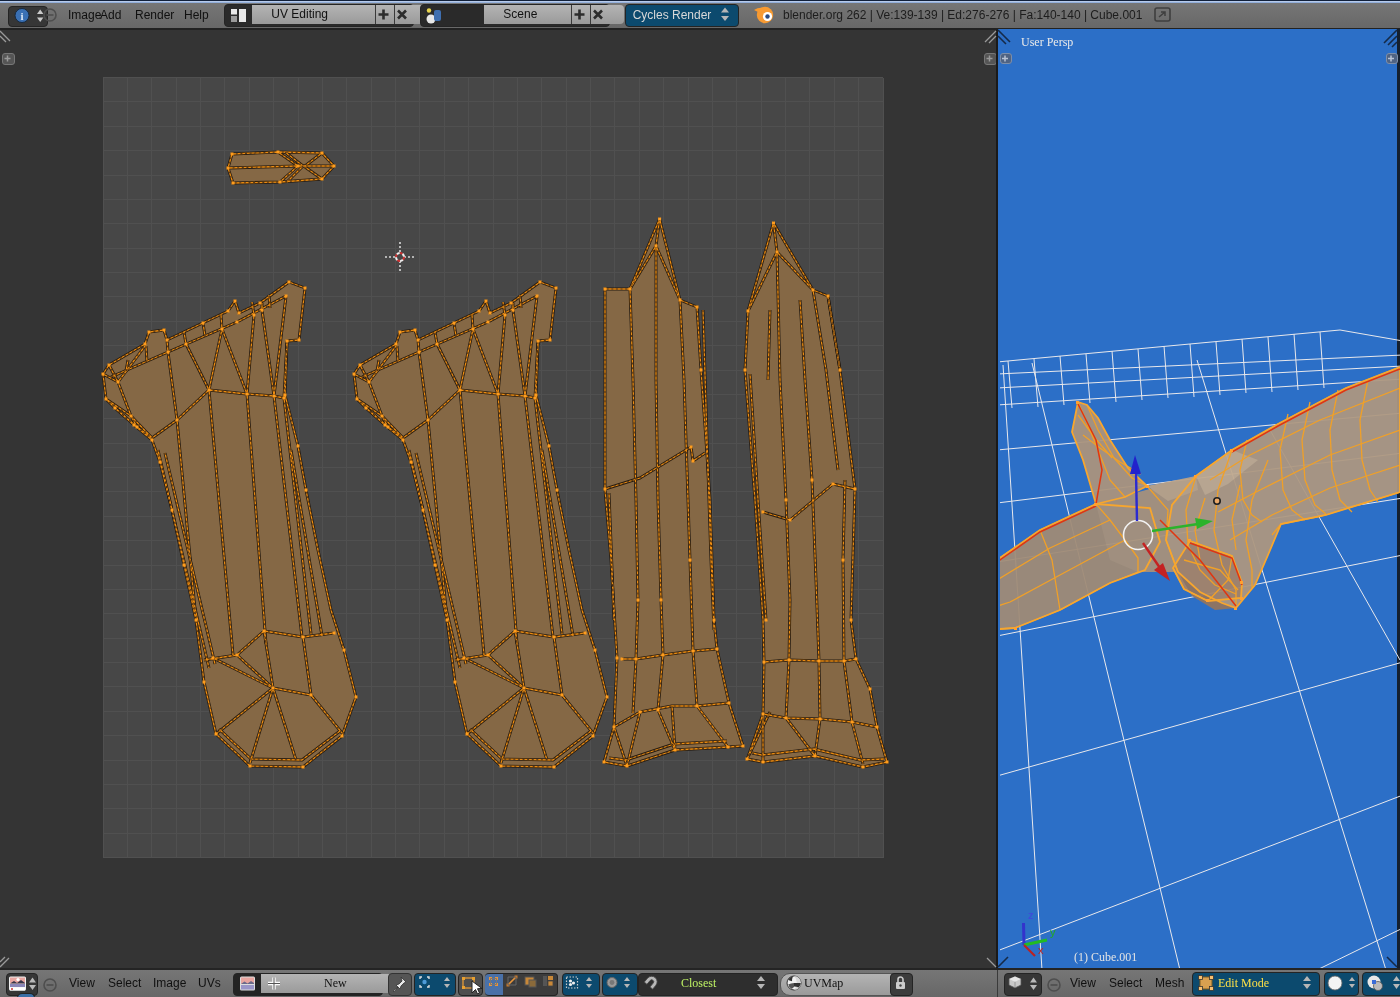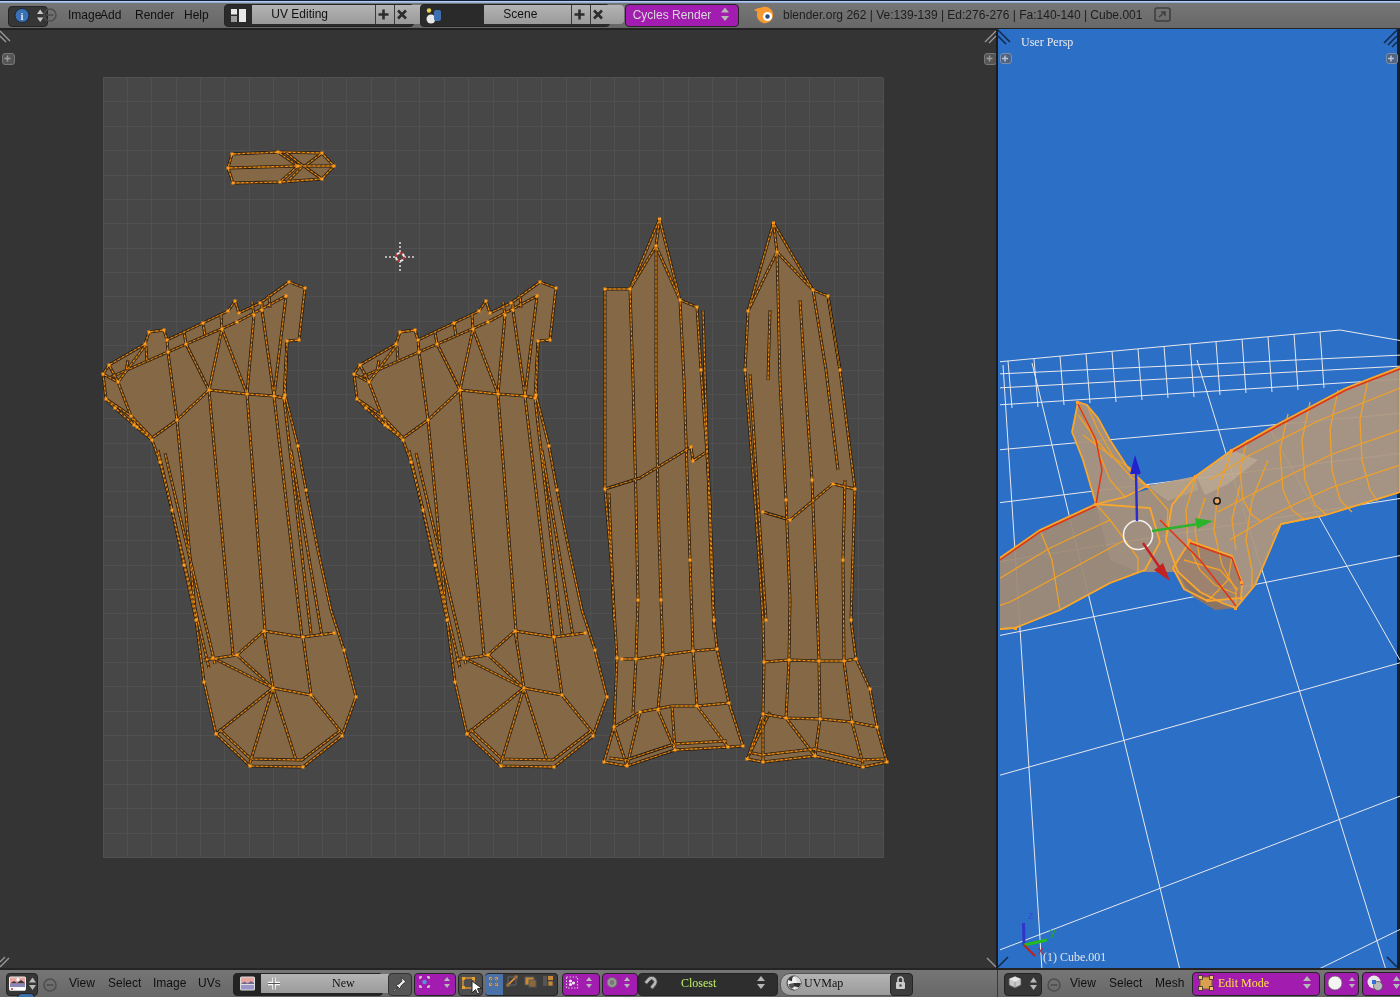--- a/index.html
+++ b/index.html
@@ -1,19 +1,19 @@
 <!DOCTYPE html>
 <html><head><meta charset="utf-8"><style>
 html,body{margin:0;padding:0;background:#343434;}
 #root{position:relative;width:1400px;height:997px;overflow:hidden;
  font-family:"Liberation Sans",sans-serif;background:#343434;}
 .abs{position:absolute;font-family:Liberation Serif, serif;}
 .hdr{position:absolute;height:26px;background:linear-gradient(#767676,#676767);}
 .menu{color:#101010;font-size:12px;line-height:26px;position:absolute;top:0;}
-.dk{position:absolute;background:#a21caf;border:1px solid #242424;border-radius:4px;color:#d8d8d8;font-size:12px;}
+.dk{position:absolute;background:#0c4a6e;border:1px solid #242424;border-radius:4px;color:#d8d8d8;font-size:12px;}
 .lt{position:absolute;background:linear-gradient(#b4b4b4,#9a9a9a);color:#111;font-size:12px;padding-left:16px;}
 svg{position:absolute;left:0;top:0;}
 </style></head><body>
 <div id="root">
 
 <div class="abs" style="left:0;top:0;width:1400px;height:1px;background:#11203a"></div>
 <div class="abs" style="left:0;top:1px;width:1400px;height:2px;background:linear-gradient(#c9d8f2,#7fa0d2)"></div>
 <div class="hdr" style="left:0;top:3px;width:1400px;"></div>
 <div class="abs" style="left:0;top:28px;width:1400px;height:2px;background:#222222"></div>
 
@@ -931,21 +931,21 @@
 <line x1="143" y1="514" x2="160" y2="539" stroke="#c42222" stroke-width="2.4"></line>
 <polygon points="170.0,552.0 154.0,541.0 163.0,534.0" fill="#c42222"></polygon>
 <line x1="24" y1="916" x2="23.5" y2="894" stroke="#3333cc" stroke-width="3"></line>
 <line x1="24" y1="916" x2="47" y2="911" stroke="#22bb22" stroke-width="3"></line>
 <line x1="24" y1="916" x2="35" y2="927" stroke="#bb2222" stroke-width="2.2"></line>
 <text x="28" y="890" fill="#4444dd" font-size="11">z</text>
 <text x="50" y="907" fill="#22aa22" font-size="11">y</text>
 <text x="38" y="925" fill="#bb2222" font-size="11">x</text>
     </svg>
     <div class="abs" style="left:1021px;top:35px;color:#eaeaea;font-size:12px">User Persp</div>
-<div class="abs" style="left:1043px;top:950px;color:#e4e4e4;font-size:12px">(1) Cube.001</div>
+<div class="abs" style="left:1074px;top:950px;color:#e4e4e4;font-size:12px">(1) Cube.001</div>
 <div class="abs" style="left:1000px;top:53px;width:10px;height:9px;background:#4f6383;border:1px solid #7e8ea8;border-radius:3px"></div>
 <svg width="14" height="13" style="left:1000px;top:53px">
       <path d="M5 2.5 v6 M2 5.5 h6" stroke="#b8c2d4" stroke-width="1.5"></path>
     </svg>
 <div class="abs" style="left:1386px;top:53px;width:10px;height:9px;background:#4f6383;border:1px solid #7e8ea8;border-radius:3px"></div>
 <svg width="14" height="13" style="left:1386px;top:53px">
       <path d="M5 2.5 v6 M2 5.5 h6" stroke="#b8c2d4" stroke-width="1.5"></path>
     </svg>
 <svg width="1400" height="997" style="left:0;top:0;pointer-events:none">
 <g stroke="#9a9a9a" stroke-width="1.3">
@@ -991,21 +991,21 @@
 <rect x="5" y="3.5" width="15" height="14" rx="1.5" fill="#ddd"></rect>
 <rect x="6" y="4.5" width="13" height="6.5" fill="#e8a5a0"></rect>
 <path d="M6 11 l3.5-2.5 3 2 3.5-2.5 3 2 v1 H6 z" fill="#6a6a8a"></path>
 <rect x="6" y="12" width="13" height="4.5" fill="#9a96c8"></rect>
 </svg>
 <div class="lt" style="left:261px;top:974px;width:119px;height:19px;border-radius:0 4px 4px 0;"></div>
 <svg width="30" height="27" style="left:262px;top:973px">
 <path d="M12 4.5 v12 M6 10.5 h12" stroke="#fcfcfc" stroke-width="3.4"></path>
 <path d="M12 4.5 v12 M6 10.5 h12" stroke="#555" stroke-width="1"></path>
 </svg>
-<div class="abs" style="left:332px;top:970px;color:#111;font-size:12px;line-height:26px">New</div>
+<div class="abs" style="left:324px;top:970px;color:#111;font-size:12px;line-height:26px">New</div>
 <div class="dk" style="left:388px;top:973px;width:22px;height:21px;background:#555;border-color:#333"></div>
 <svg width="24" height="24" style="left:388px;top:973px">
 <path d="M13 4 l5 5 -2 1 -3 3 -1 3 -2-2 -4 5 -1-1 5-4 -2-2 3-1 3-3 z" fill="#e8e8e8" stroke="#333" stroke-width="0.8"></path>
 </svg>
 <div class="dk" style="left:414px;top:973px;width:40px;height:21px"></div>
 <svg width="44" height="24" style="left:414px;top:972px">
 <g stroke="#ddd" stroke-width="1.4" fill="none">
 <path d="M6 7 v-2 h2 M13 5 h2 v2 M15 13 v2 h-2 M8 15 H6 v-2"></path>
 </g>
 <circle cx="10.5" cy="10" r="2.2" fill="#4f9bd8"></circle>

